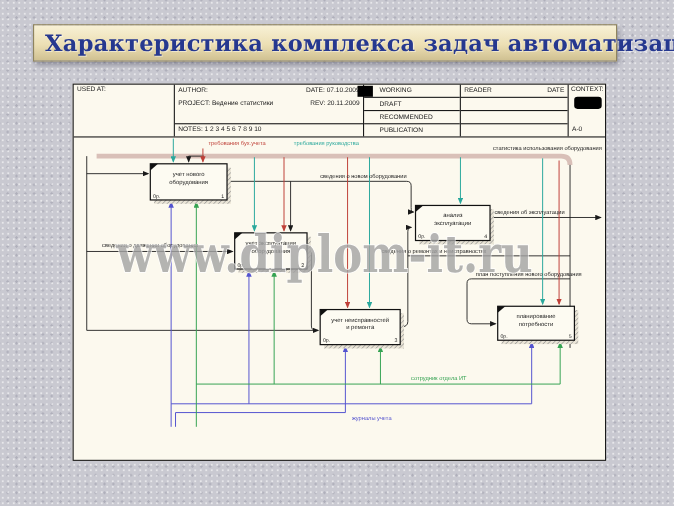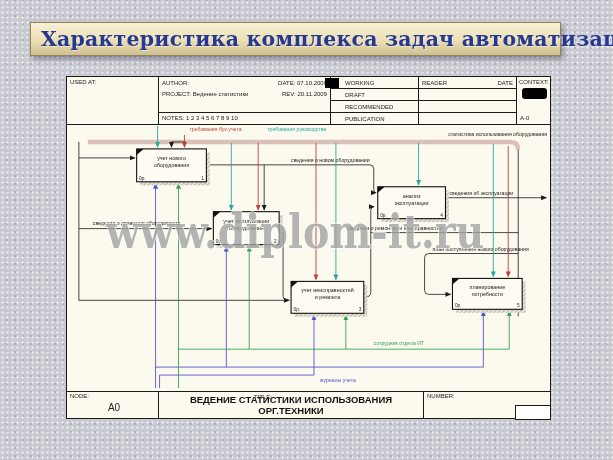--- a/index.html
+++ b/index.html
@@ -274,32 +274,15 @@
           <text class="ts" x="280" y="105">сведения о ремонтах и неисправностях</text>
           <text class="ts" x="366" y="126.5">план поступления нового оборудования</text>
           <text class="ts t-green" x="307" y="221">сотрудник отдела ИТ</text>
           <text class="ts t-blue" x="253" y="258">журналы учета</text>
         </g>
 
         <text class="wm" x="38" y="123" textLength="380" lengthAdjust="spacingAndGlyphs">www.diplom-it.ru</text>
       </svg>
     </div>
 
-    <div class="ftr">
-      <div class="cell f-node">
-        <span>NODE:</span>
-        <div class="big">A0</div>
-      </div>
-      <div class="cell f-title">
-        <span class="lbl">TITLE:</span>
-        <div class="big">
-          <div>ВЕДЕНИЕ СТАТИСТИКИ  ИСПОЛЬЗОВАНИЯ</div>
-          <div>ОРГ.ТЕХНИКИ</div>
-        </div>
-      </div>
-      <div class="cell f-num">
-        <span>NUMBER:</span>
-        <div class="numbox"></div>
-      </div>
-    </div>
 
   </div>
 </div>
 
 </body></html>

